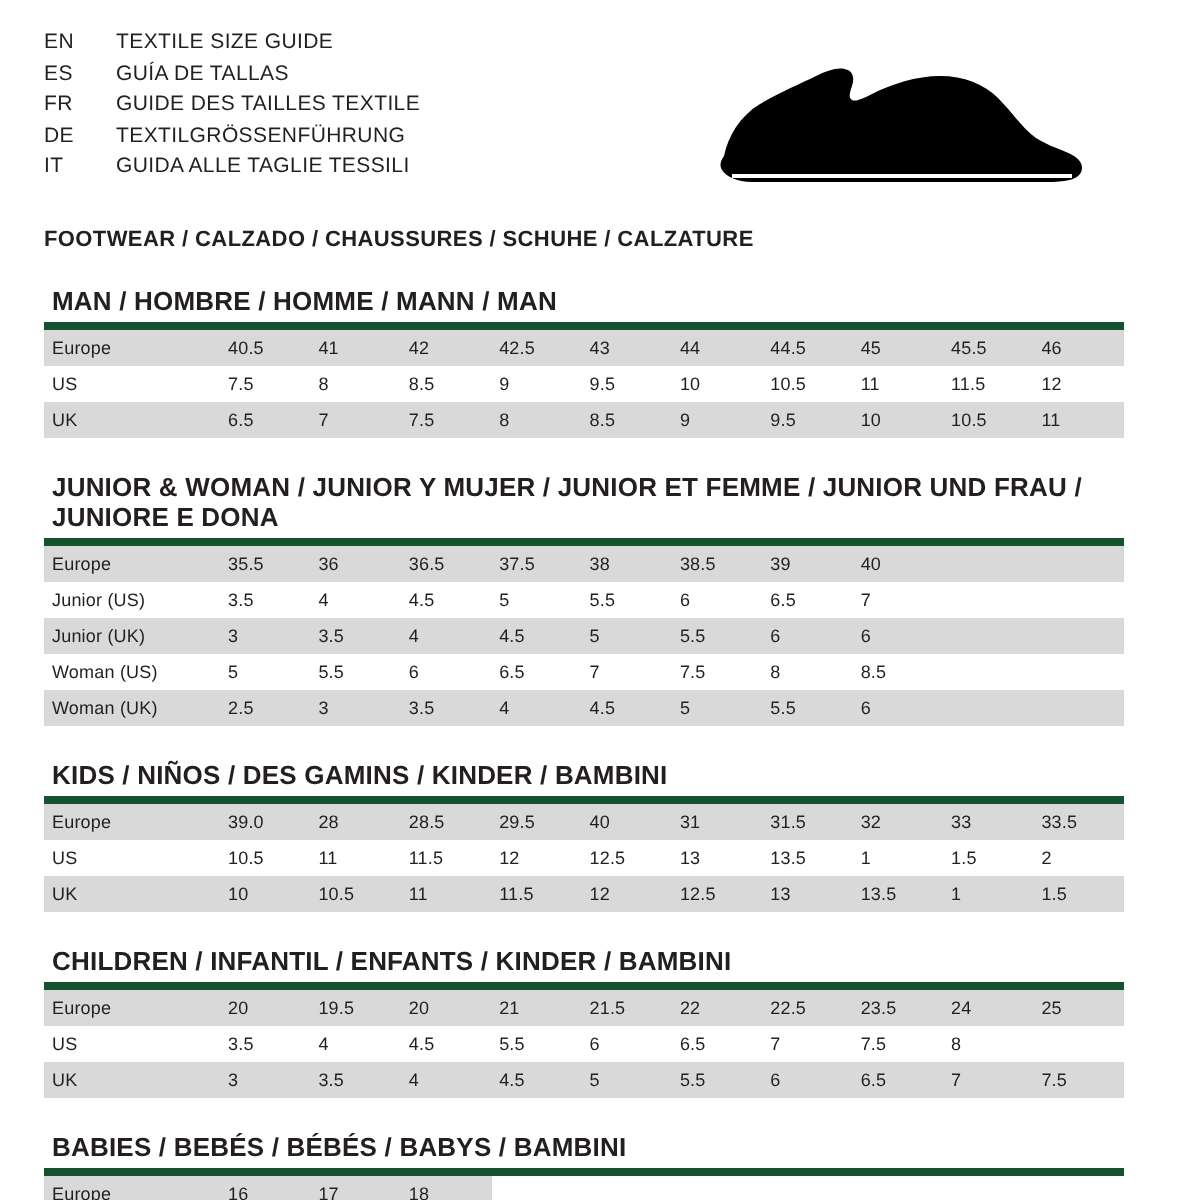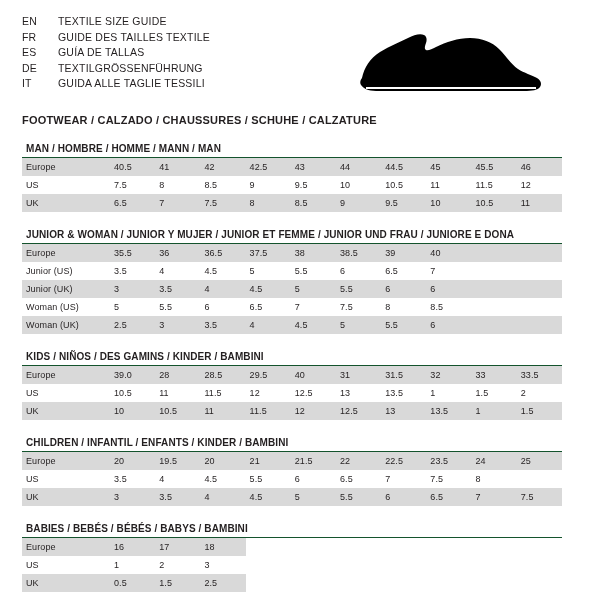--- a/index.html
+++ b/index.html
@@ -59,25 +59,25 @@
     letter-spacing: 0.2px;
     margin-top: 0;
     margin-bottom: 0;
   }
 
   
   .group {
     margin-top: 17px;
   }
   .group-title {
-    font-size: 10px;
+    font-size: 13px;
     font-weight: bold;
     letter-spacing: 0.1px;
     padding: 0 0 3px 4px;
-    border-bottom: 1px solid #14532d;
+    border-bottom: 4px solid #14532d;
   }
   table.sizes {
     border-collapse: collapse;
     width: 100%;
     table-layout: fixed;
   }
   table.sizes td {
     font-size: 9px;
     line-height: 12px;
     padding: 3px 0 3px 4px;
@@ -104,26 +104,26 @@
 <div class="page">
 
   <div class="header">
     <table class="lang-table">
       <tbody>
         <tr>
           <td class="lang-code">EN</td>
           <td class="lang-title">TEXTILE SIZE GUIDE</td>
         </tr>
         <tr>
+          <td class="lang-code">ES</td>
+          <td class="lang-title">GUÍA DE TALLAS</td>
+        </tr>
+        <tr>
           <td class="lang-code">FR</td>
           <td class="lang-title">GUIDE DES TAILLES TEXTILE</td>
-        </tr>
-        <tr>
-          <td class="lang-code">ES</td>
-          <td class="lang-title">GUÍA DE TALLAS</td>
         </tr>
         <tr>
           <td class="lang-code">DE</td>
           <td class="lang-title">TEXTILGRÖSSENFÜHRUNG</td>
         </tr>
         <tr>
           <td class="lang-code">IT</td>
           <td class="lang-title">GUIDA ALLE TAGLIE TESSILI</td>
         </tr>
       </tbody>

